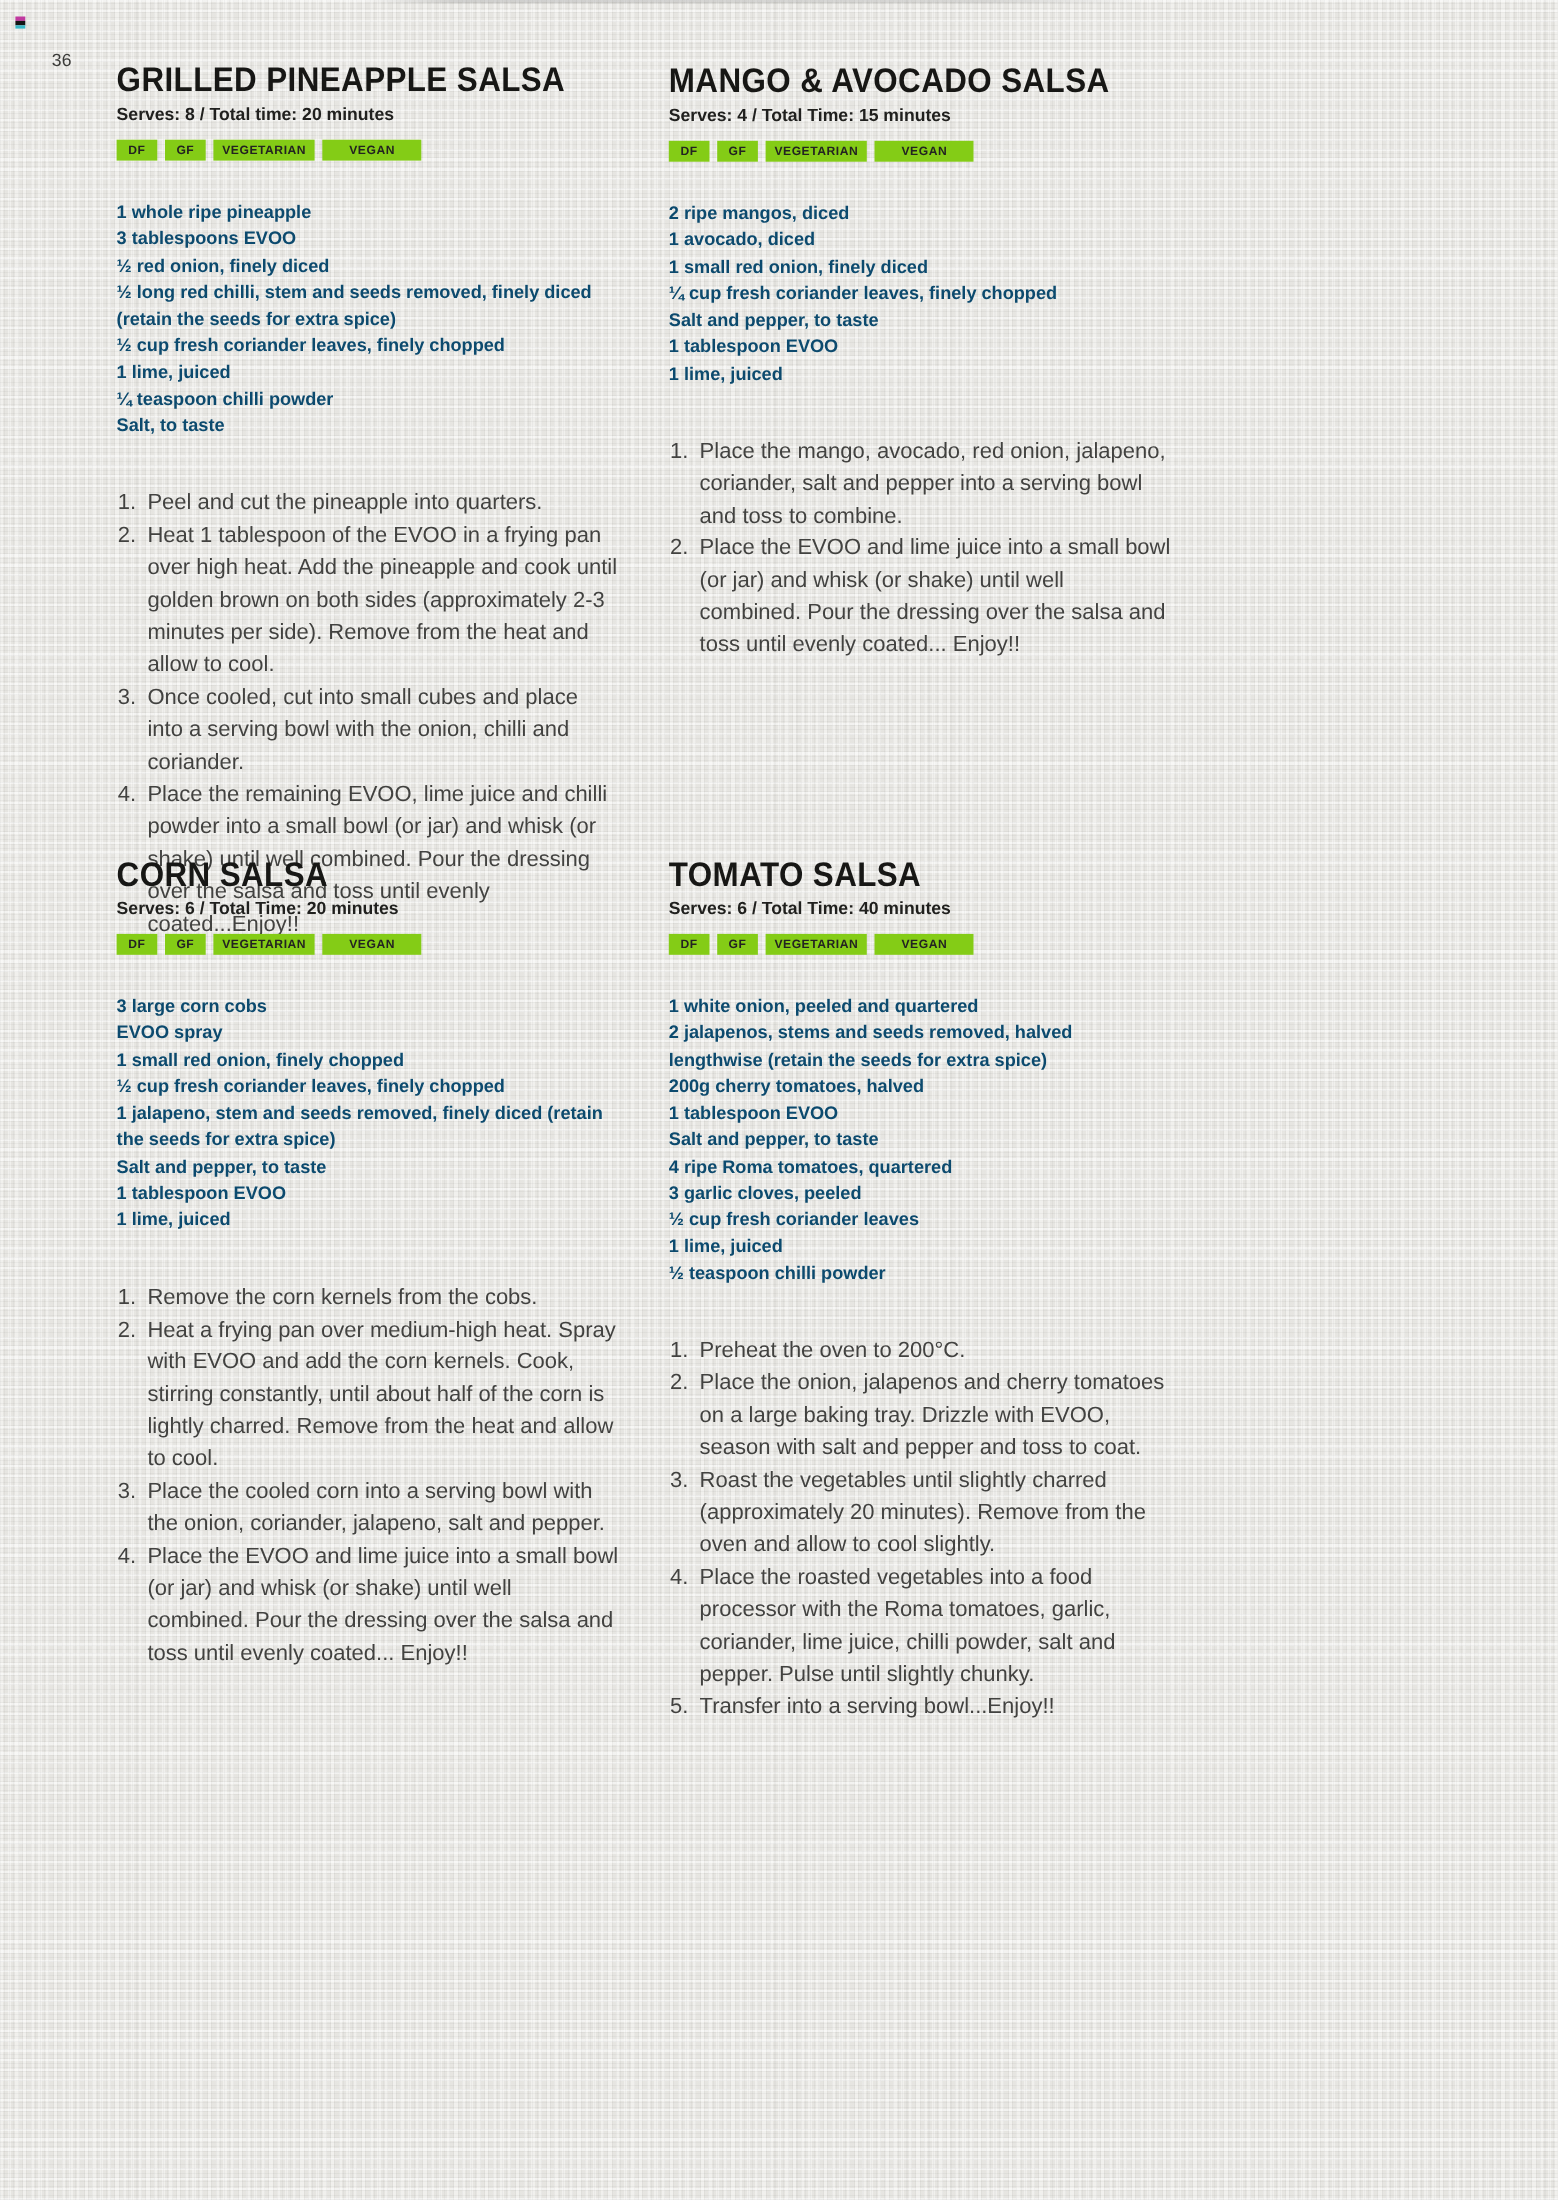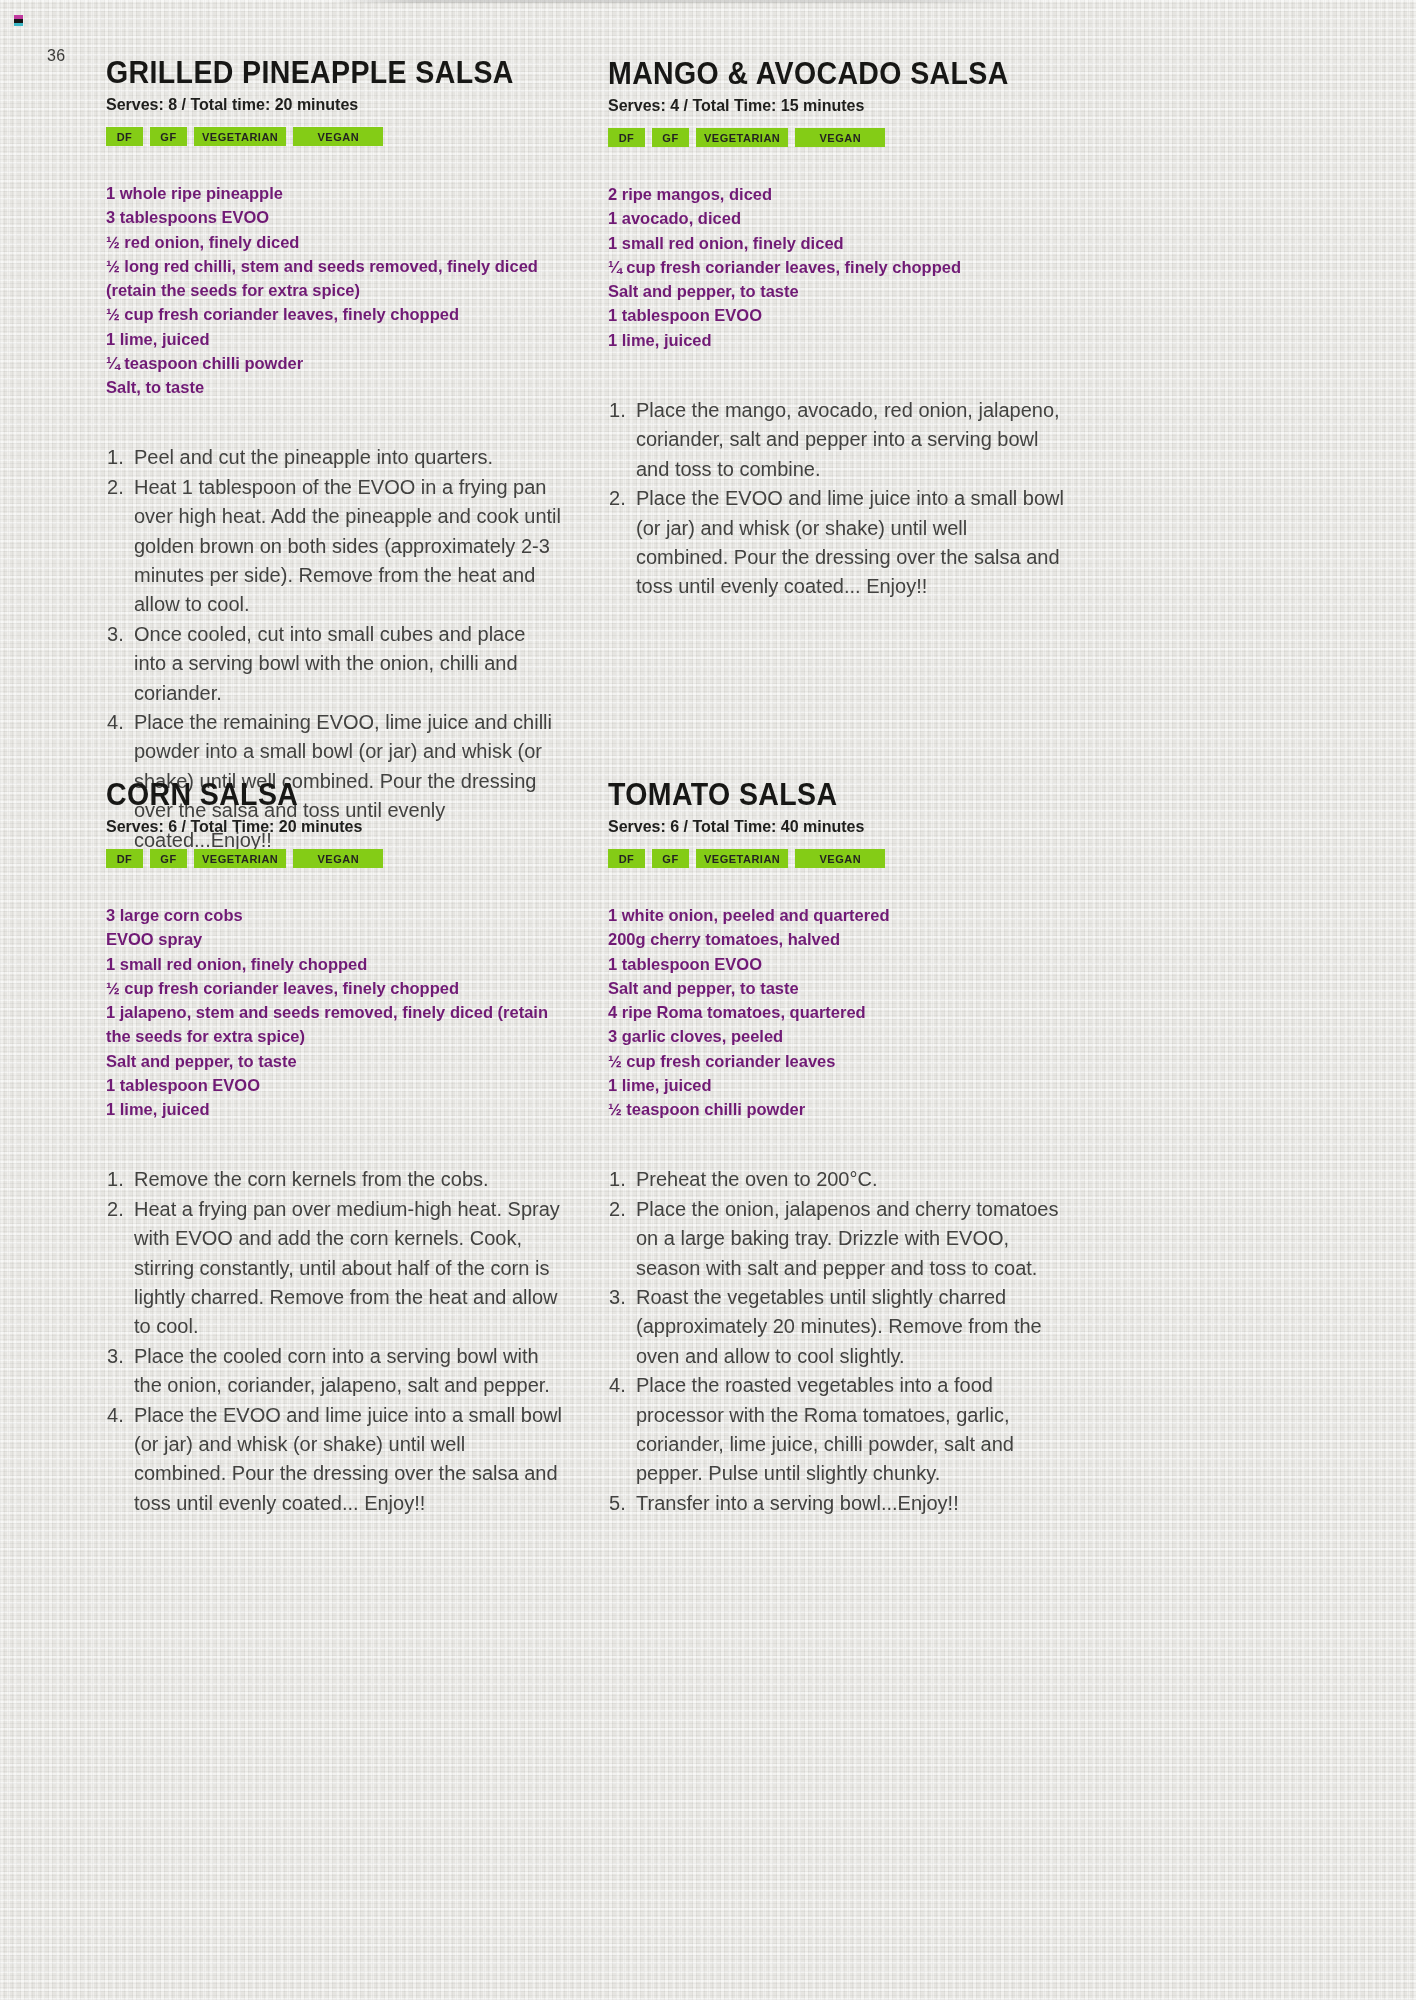--- a/index.html
+++ b/index.html
@@ -71,21 +71,21 @@
     text-align: center;
     box-sizing: border-box;
   }
   ul.badges li:nth-child(1), ul.badges li:nth-child(2) { min-width: 37px; }
   ul.badges li:nth-child(3), ul.badges li:nth-child(4) { min-width: 90px; }
 
   ul.ingredients {
     list-style: none; margin: 0; padding: 0;
     font-size: 16.5px; font-weight: bold;
     line-height: 1.47;
-    color: #701a75;
+    color: #0c4a6e;
   }
 
   ol.steps {
     list-style: none; margin: 44px 0 0 0; padding: 0;
     counter-reset: step;
     font-size: 20px;
     line-height: 1.47;
     color: #424240;
   }
   ol.steps li { counter-increment: step; position: relative; padding-left: 28px; }
@@ -189,20 +189,21 @@
   <h2>TOMATO SALSA</h2>
   <p class="meta">Serves: 6 / Total Time: 40 minutes</p>
   <ul class="badges">
       <li>DF</li>
       <li>GF</li>
       <li>VEGETARIAN</li>
       <li>VEGAN</li>
     </ul>
   <ul class="ingredients">
       <li>1 white onion, peeled and quartered</li>
+      <li>2 jalapenos, stems and seeds removed, halved lengthwise (retain the seeds for extra spice)</li>
       <li>200g cherry tomatoes, halved</li>
       <li>1 tablespoon EVOO</li>
       <li>Salt and pepper, to taste</li>
       <li>4 ripe Roma tomatoes, quartered</li>
       <li>3 garlic cloves, peeled</li>
       <li>½ cup fresh coriander leaves</li>
       <li>1 lime, juiced</li>
       <li>½ teaspoon chilli powder</li>
     </ul>
   <ol class="steps">

